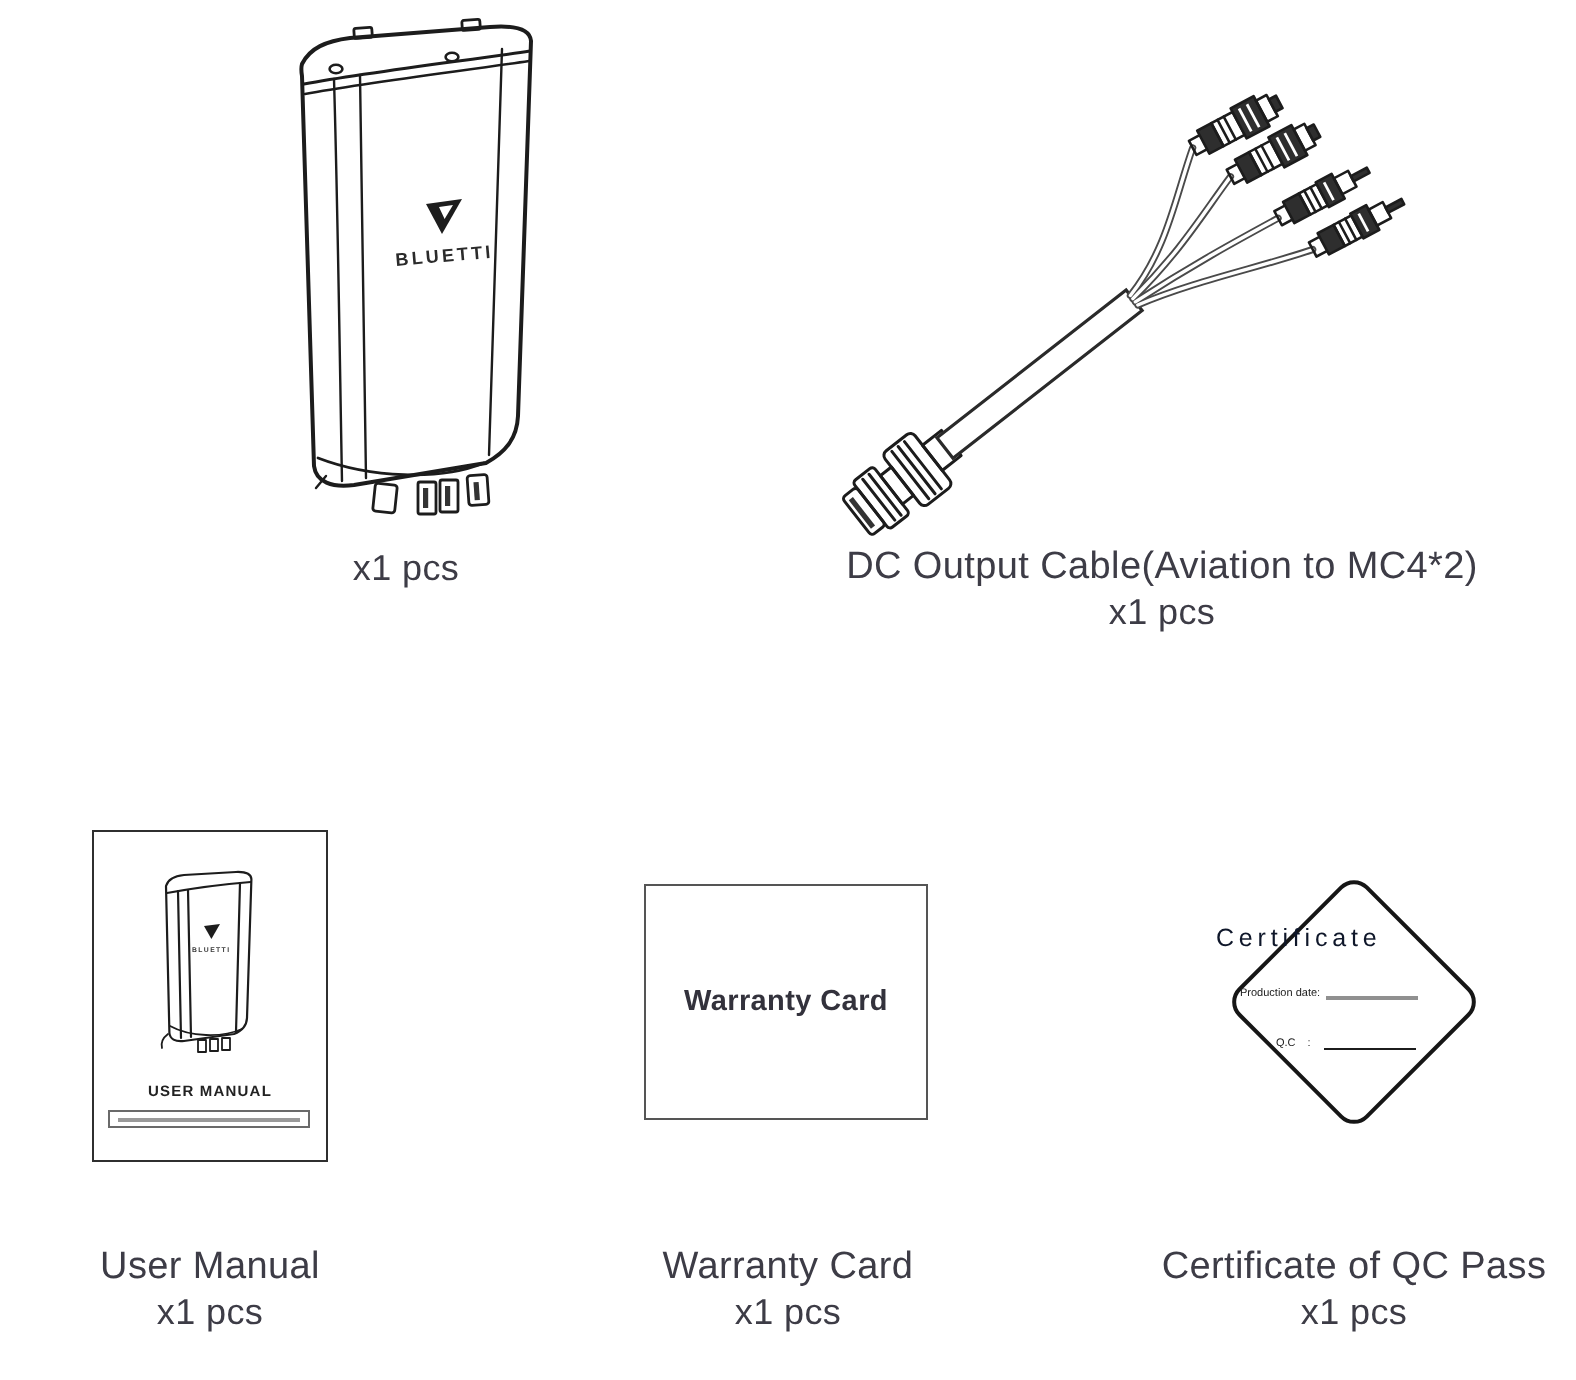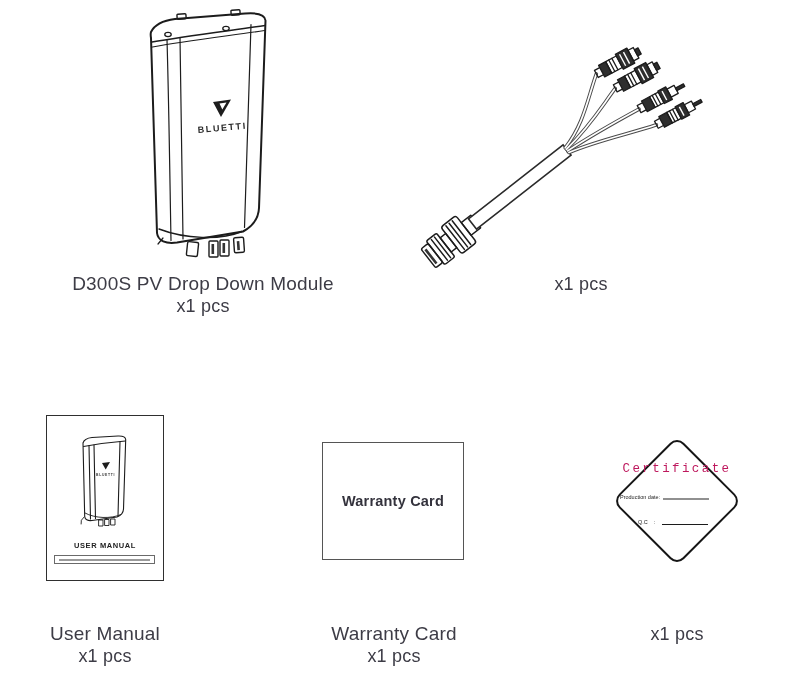--- a/index.html
+++ b/index.html
@@ -24,22 +24,22 @@
   .warranty-box{position:absolute;left:322px;top:442px;width:142px;height:118px;
                 border:1.5px solid #555;background:#fff;box-sizing:border-box;
                 display:flex;align-items:center;justify-content:center;}
   .warranty-text{font-size:14.5px;font-weight:600;color:#33323c;letter-spacing:.2px;}
 
   
   .cert-wrap{position:absolute;left:608px;top:433px;width:138px;height:136px;}
   .cert-diamond{position:absolute;left:50%;top:50%;width:92px;height:92px;
                 transform:translate(-50%,-50%) rotate(45deg);
                 border:2px solid #161616;border-radius:10px;background:#fff;box-sizing:border-box;}
-  .cert-title{position:absolute;left:0;top:29px;width:100%;text-align:center;
-              font-family:Liberation Mono, monospace;font-size:12.5px;letter-spacing:2.4px;color:#be185d;}
+  .cert-title{position:absolute;left:0;top:29px;width:100%;
+              font-family:Liberation Sans, sans-serif;font-size:12.5px;letter-spacing:2.4px;color:#0f172a;}
   .cert-row{position:absolute;display:flex;align-items:flex-end;font-size:5.5px;color:#222;}
   .cert-row.prod{left:12px;top:61px;}
   .cert-row.qc{left:30px;top:86px;}
   .u-line{display:inline-block;height:0;margin-left:3px;}
   .u-line.prod{width:46px;border-bottom:2px solid #909090;}
   .u-line.qc{width:46px;border-bottom:1.2px solid #1c1c1c;}
   .qc-colon{margin:0 4px 0 6px;}
 </style>
 </head>
 <body>
@@ -173,24 +173,24 @@
           <rect x="25" y="-7" width="9" height="14" fill="#2e2e2e"></rect>
           <rect x="28" y="-5" width="1.4" height="10" fill="#fff" stroke="none"></rect>
           <rect x="34" y="-4.5" width="8" height="9"></rect>
           <rect x="42" y="-1.5" width="9" height="3" fill="#2e2e2e"></rect>
         </g>
       </g>
     </g>
   </svg>
 
   <div class="caption" style="left:28px;top:273px;width:350px">
-    <div class="name">D300S PV Drop Down Module</div>
     <div class="qty">x1 pcs</div>
   </div>
   <div class="caption" style="left:394px;top:273px;width:374px">
+    <div class="name">DC Output Cable(Aviation to MC4*2)</div>
     <div class="qty">x1 pcs</div>
   </div>
 
   <div class="manual-box">
     <svg style="left:28px;top:17px;width:60px;height:96px" viewBox="0 0 60 96">
       <g class="lineart" stroke-width="1.1">
         <path d="M8,10 C9,6.5 12,5 17,4.5 L43,3 C48,2.8 50.5,4 50.7,6.5
                  L48.5,76 C48.3,80 46,82.5 42,84 L17,87.5 C12.5,88 10,86.5 9.7,83.5 Z"></path>
         <path d="M8.5,13.5 C22,11 38,9 50.3,8"></path>
         <path d="M14,12.5 L15.5,86"></path>
@@ -233,16 +233,17 @@
 
   <div class="caption" style="left:15px;top:623px;width:180px">
     <div class="name">User Manual</div>
     <div class="qty">x1 pcs</div>
   </div>
   <div class="caption" style="left:307px;top:623px;width:174px">
     <div class="name">Warranty Card</div>
     <div class="qty">x1 pcs</div>
   </div>
   <div class="caption" style="left:565px;top:623px;width:224px">
+    <div class="name">Certificate of QC Pass</div>
     <div class="qty">x1 pcs</div>
   </div>
 
 </div>
 
 </body></html>

